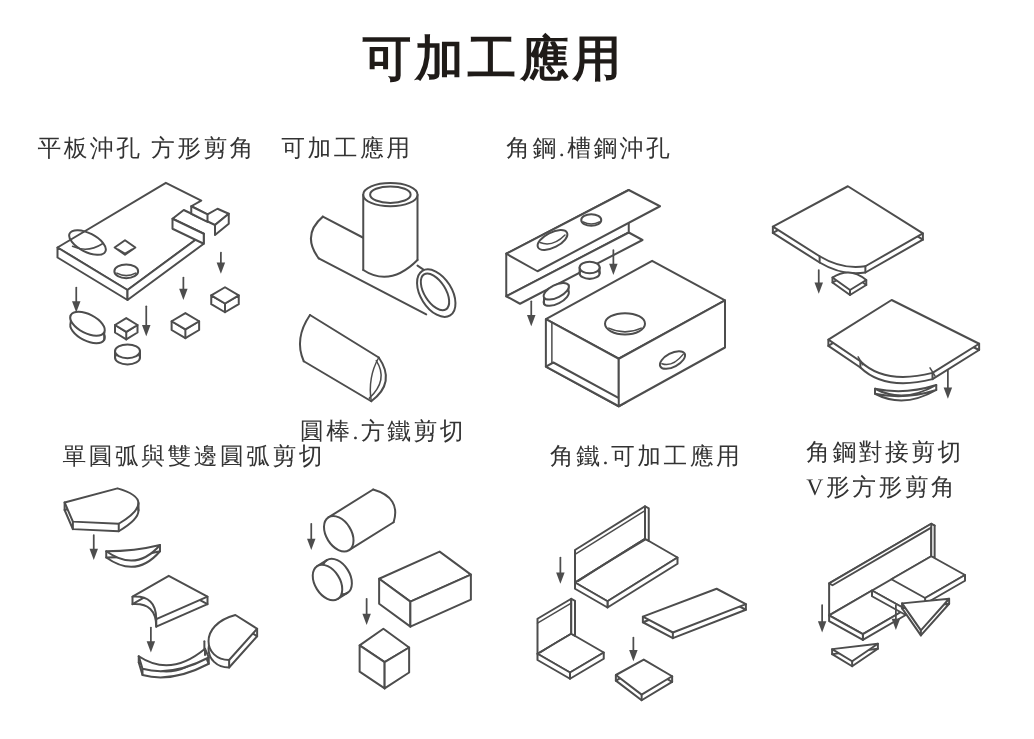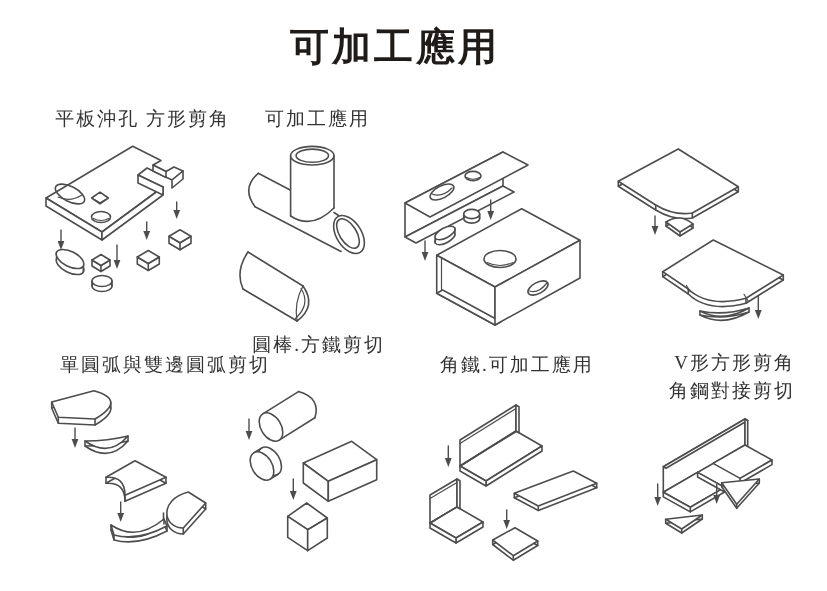--- a/index.html
+++ b/index.html
@@ -8,21 +8,21 @@
     --label:#333333;
     --bg:#ffffff;
   }
   html,body{margin:0;padding:0;background:var(--bg);}
   .page{position:relative;width:827px;height:591px;background:var(--bg);overflow:hidden;
         font-family:"Liberation Sans",sans-serif;}
   .title{position:absolute;top:20px;left:0;width:790px;text-align:center;
          font-family:"Liberation Sans",sans-serif;font-size:39px;font-weight:bold;
          letter-spacing:3px;color:var(--title);}
   .lbl{position:absolute;font-family:"Liberation Serif",serif;font-size:19px;
-       letter-spacing:2px;color:var(--label);text-align:right;white-space:nowrap;}
+       letter-spacing:2px;color:var(--label);text-align:left;white-space:nowrap;}
   .lbl2{line-height:1.45;white-space:normal;}
   .l1{left:30px;top:106px;width:200px;}
   .l2{left:225px;top:106px;width:145px;}
   .l3{left:405px;top:106px;width:155px;}
   .l4{left:605px;top:106px;width:205px;}
   .l5{left:15px;top:352px;width:220px;margin-left:35px;}
   .l6{left:240px;top:332px;width:145px;}
   .l7{left:440px;top:352px;width:135px;}
   .l8{left:645px;top:349px;width:150px;}
   svg.d{position:absolute;overflow:visible;}
@@ -36,26 +36,27 @@
 </style>
 </head>
 <body>
 
 <div class="page">
 
   <div class="title">可加工應用</div>
 
   <div class="lbl l1">平板沖孔 方形剪角</div>
   <div class="lbl l2">可加工應用</div>
+  <div class="lbl l3">角鋼.槽鋼沖孔</div>
   <div class="lbl l5">單圓弧與雙邊圓弧剪切</div>
   <div class="lbl l6">圓棒.方鐵剪切</div>
   <div class="lbl l7">角鐵.可加工應用</div>
   <div class="lbl lbl2 l8">
+    <div>角鋼對接剪切</div>
     <div>V形方形剪角</div>
-    <div>角鋼對接剪切</div>
   </div>
 
   <svg class="d" style="left:25px;top:138px" width="205" height="197" viewBox="0 0 205 197">
     <path class="f" d="M21,60 L107.7,8.3 L136,22.5 L128,27 L141,33.5 L149,29 L158,33 L147,42 L122,30 L113,37 L138,49 L77,94 Z"></path>
     <path class="f" d="M21,60 L77,94 L77,102 L21,68 Z"></path>
     <path class="f" d="M77,94 L138,49 L138,57 L77,102 Z"></path>
     <path class="f" d="M113,37 L138,49 L138,57 L113,45 Z"></path>
     <path class="f" d="M147,42 L158,33 L158,41 L147,50 Z"></path>
     <path class="f" d="M128,27 L141,33.5 L141,39.5 L128,33 Z"></path>
     <ellipse cx="45" cy="56" rx="16" ry="7.5" transform="rotate(27 45 56)"></ellipse>

